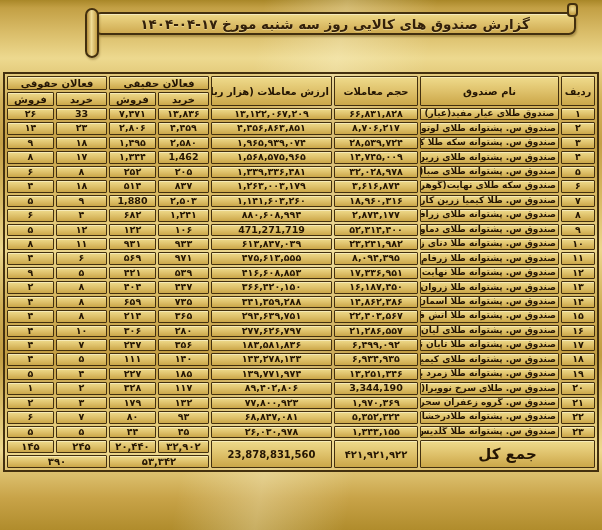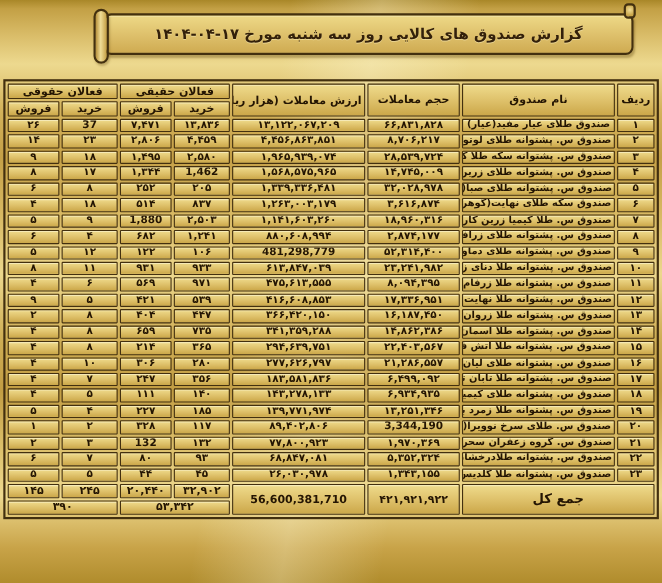--- a/index.html
+++ b/index.html
@@ -17,21 +17,21 @@
       #d3b25a 19%, #c5a047 27%, #d8b963 37%, #ecd78d 47%,
       #cfae55 58%, #c29d43 67%, #dcc06c 77%, #eed98f 85%,
       #c8a348 94%, #b08c2c 100%);
   }
   .page::after {
     content:""; position:absolute; inset:0; pointer-events:none;
     background:linear-gradient(100deg, rgba(255,255,255,0) 38%, rgba(255,252,225,.30) 50%, rgba(255,255,255,0) 63%);
   }
   
   .banner {
-    position:absolute; top:12px; left:94px; right:26px; height:38px;
+    position:absolute; top:12px; left:94px; right:26px; height:23px;
     border:2px solid #43300f; border-radius:7px;
     background:linear-gradient(180deg,#eed987 0%,#ddbf6a 55%,#cfab51 100%);
     box-shadow:inset 0 1px 0 rgba(255,255,240,.5), 1px 2px 2px rgba(90,64,10,.35);
     display:flex; align-items:center; justify-content:center;
     z-index:2;
   }
   .banner-roll {
     position:absolute; left:-11px; top:-6px; width:14px; height:50px;
     border:2px solid #43300f; border-radius:7px;
     background:linear-gradient(90deg,#b7903a 0%,#efdc96 45%,#c49e43 100%);
@@ -60,21 +60,21 @@
     border:1px solid #43300f; border-radius:1px;
     background:linear-gradient(180deg,#efdb8c 0%,#ddbf68 55%,#cba749 100%);
     color:#241503; font-weight:bold; text-align:center; vertical-align:middle;
     padding:0 2px; overflow:hidden; white-space:nowrap;
     box-shadow:inset 0 1px 0 rgba(255,255,240,.45);
     font-size:9.5px; line-height:1.1; height:12px;
   }
   thead th { height:14px; font-size:10px; }
   td.name-cell { font-size:9px;text-align:center; }
   tfoot td { font-size:10px; }
-  td.total-label { font-size:12px; }
+  td.total-label { font-size:15px; }
 </style>
 </head>
 <body>
 
 <div class="page">
 
   <div class="banner">
     <div class="banner-roll"></div>
     <div class="banner-knob"></div>
     <div class="banner-text">گزارش صندوق های کالایی روز  سه شنبه مورخ ۱۷-۰۴-۱۴۰۴</div>
@@ -108,21 +108,21 @@
       </tr>
     </thead>
     <tbody>
         <tr>
           <td>۱</td>
           <td class="name-cell">صندوق طلای عیار مفید(عیار)</td>
           <td>۶۶,۸۳۱,۸۲۸</td>
           <td>۱۳,۱۲۲,۰۶۷,۲۰۹</td>
           <td>۱۳,۸۳۶</td>
           <td>۷,۴۷۱</td>
-          <td>37</td>
+          <td>33</td>
           <td>۲۶</td>
         </tr>
         <tr>
           <td>۲</td>
           <td class="name-cell">صندوق س. پشتوانه طلای لوتوس(طلا)</td>
           <td>۸,۷۰۶,۲۱۷</td>
           <td>۴,۴۵۶,۸۶۳,۸۵۱</td>
           <td>۴,۴۵۹</td>
           <td>۲,۸۰۶</td>
           <td>۲۳</td>
@@ -185,21 +185,21 @@
           <td>۸۸۰,۶۰۸,۹۹۴</td>
           <td>۱,۲۴۱</td>
           <td>۶۸۲</td>
           <td>۴</td>
           <td>۶</td>
         </tr>
         <tr>
           <td>۹</td>
           <td class="name-cell">صندوق س. پشتوانه طلای دماوند(قیراط)</td>
           <td>۵۲,۳۱۴,۴۰۰</td>
-          <td>481,298,779</td>
+          <td>471,271,719</td>
           <td>۱۰۶</td>
           <td>۱۲۲</td>
           <td>۱۲</td>
           <td>۵</td>
         </tr>
         <tr>
           <td>۱۰</td>
           <td class="name-cell">صندوق س. پشتوانه طلا دنای زاگرس(جواهر)</td>
           <td>۲۳,۲۴۱,۹۸۲</td>
           <td>۶۱۳,۸۴۷,۰۳۹</td>
@@ -307,21 +307,21 @@
           <td>۳۲۸</td>
           <td>۲</td>
           <td>۱</td>
         </tr>
         <tr>
           <td>۲۱</td>
           <td class="name-cell">صندوق س. گروه زعفران سحرخیز(سحرخیز)</td>
           <td>۱,۹۷۰,۳۶۹</td>
           <td>۷۷,۸۰۰,۹۲۳</td>
           <td>۱۳۲</td>
-          <td>132</td>
+          <td>۱۷۹</td>
           <td>۳</td>
           <td>۲</td>
         </tr>
         <tr>
           <td>۲۲</td>
           <td class="name-cell">صندوق س. پشتوانه طلادرخشان آبان(درخشان)</td>
           <td>۵,۳۵۲,۳۲۴</td>
           <td>۶۸,۸۴۷,۰۸۱</td>
           <td>۹۳</td>
           <td>۸۰</td>
@@ -336,21 +336,21 @@
           <td>۴۵</td>
           <td>۴۴</td>
           <td>۵</td>
           <td>۵</td>
         </tr>
       </tbody>
     <tfoot>
       <tr>
         <td colspan="2" rowspan="2" class="total-label">جمع کل</td>
         <td rowspan="2">۴۲۱,۹۲۱,۹۲۲</td>
-        <td rowspan="2">56,600,381,710</td>
+        <td rowspan="2">23,878,831,560</td>
         <td>۳۲,۹۰۲</td>
         <td>۲۰,۴۴۰</td>
         <td>۲۴۵</td>
         <td>۱۴۵</td>
       </tr>
       <tr>
         <td colspan="2">۵۳,۳۴۲</td>
         <td colspan="2">۳۹۰</td>
       </tr>
     </tfoot>

